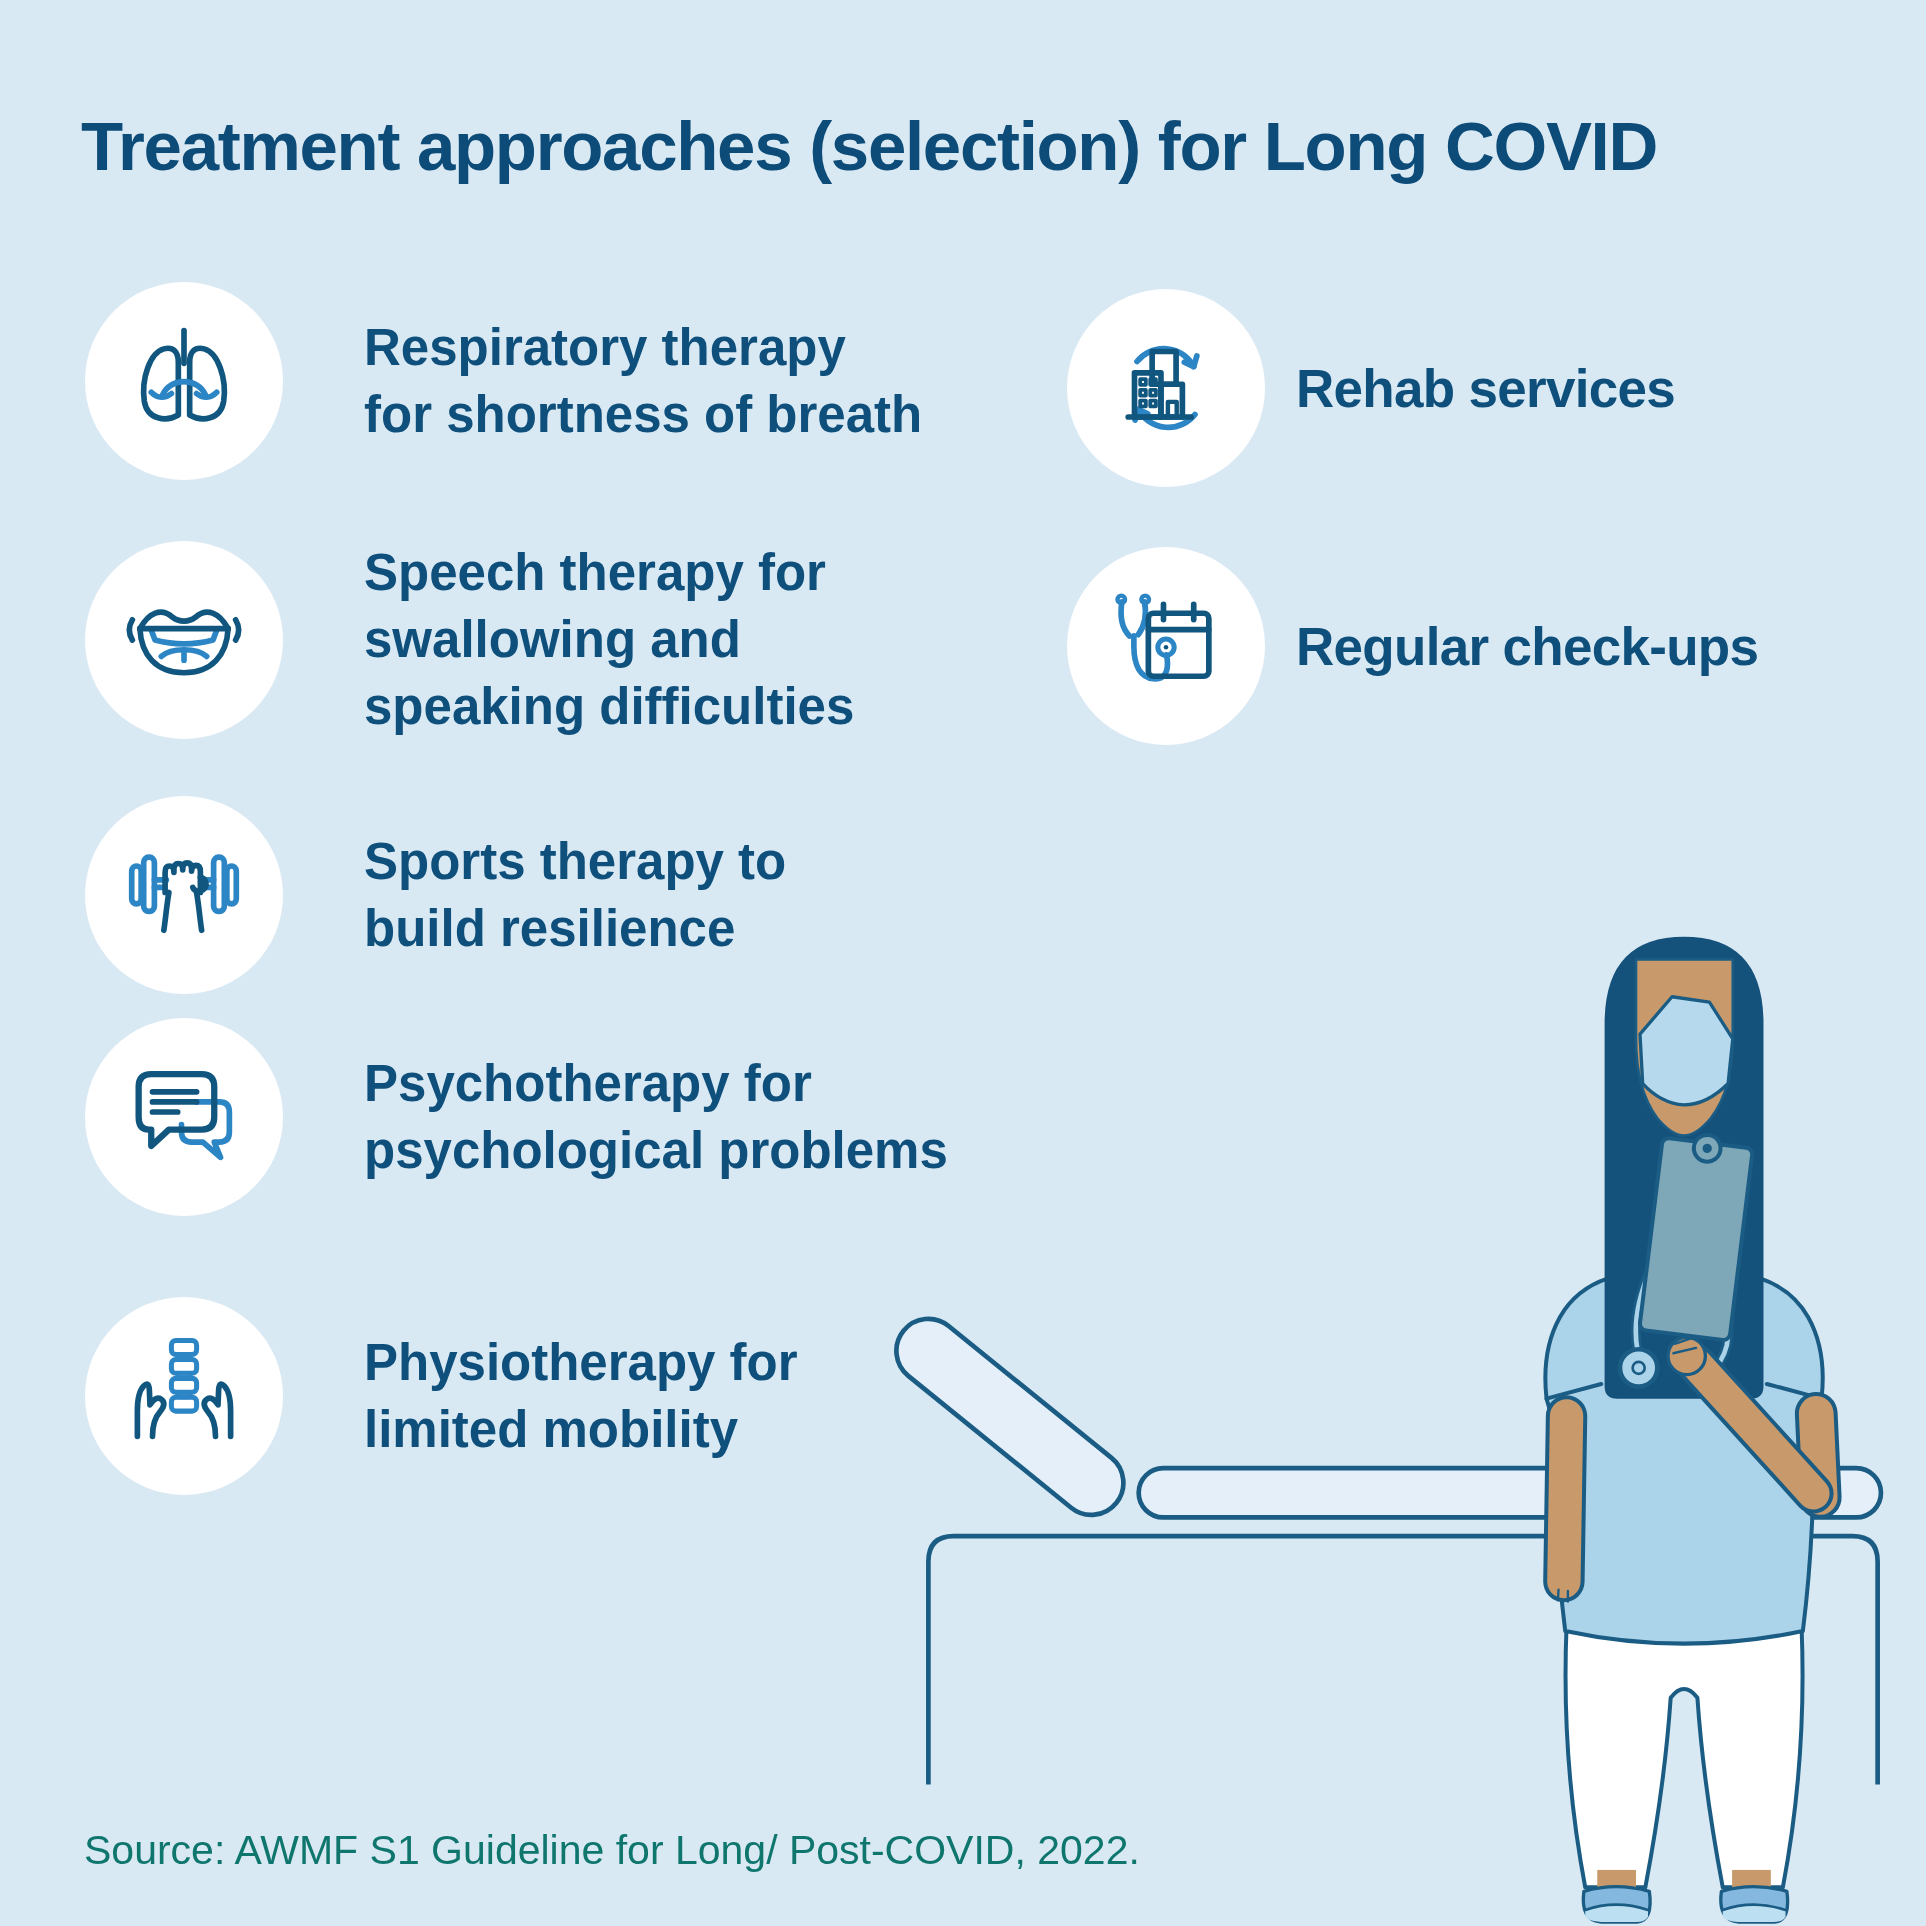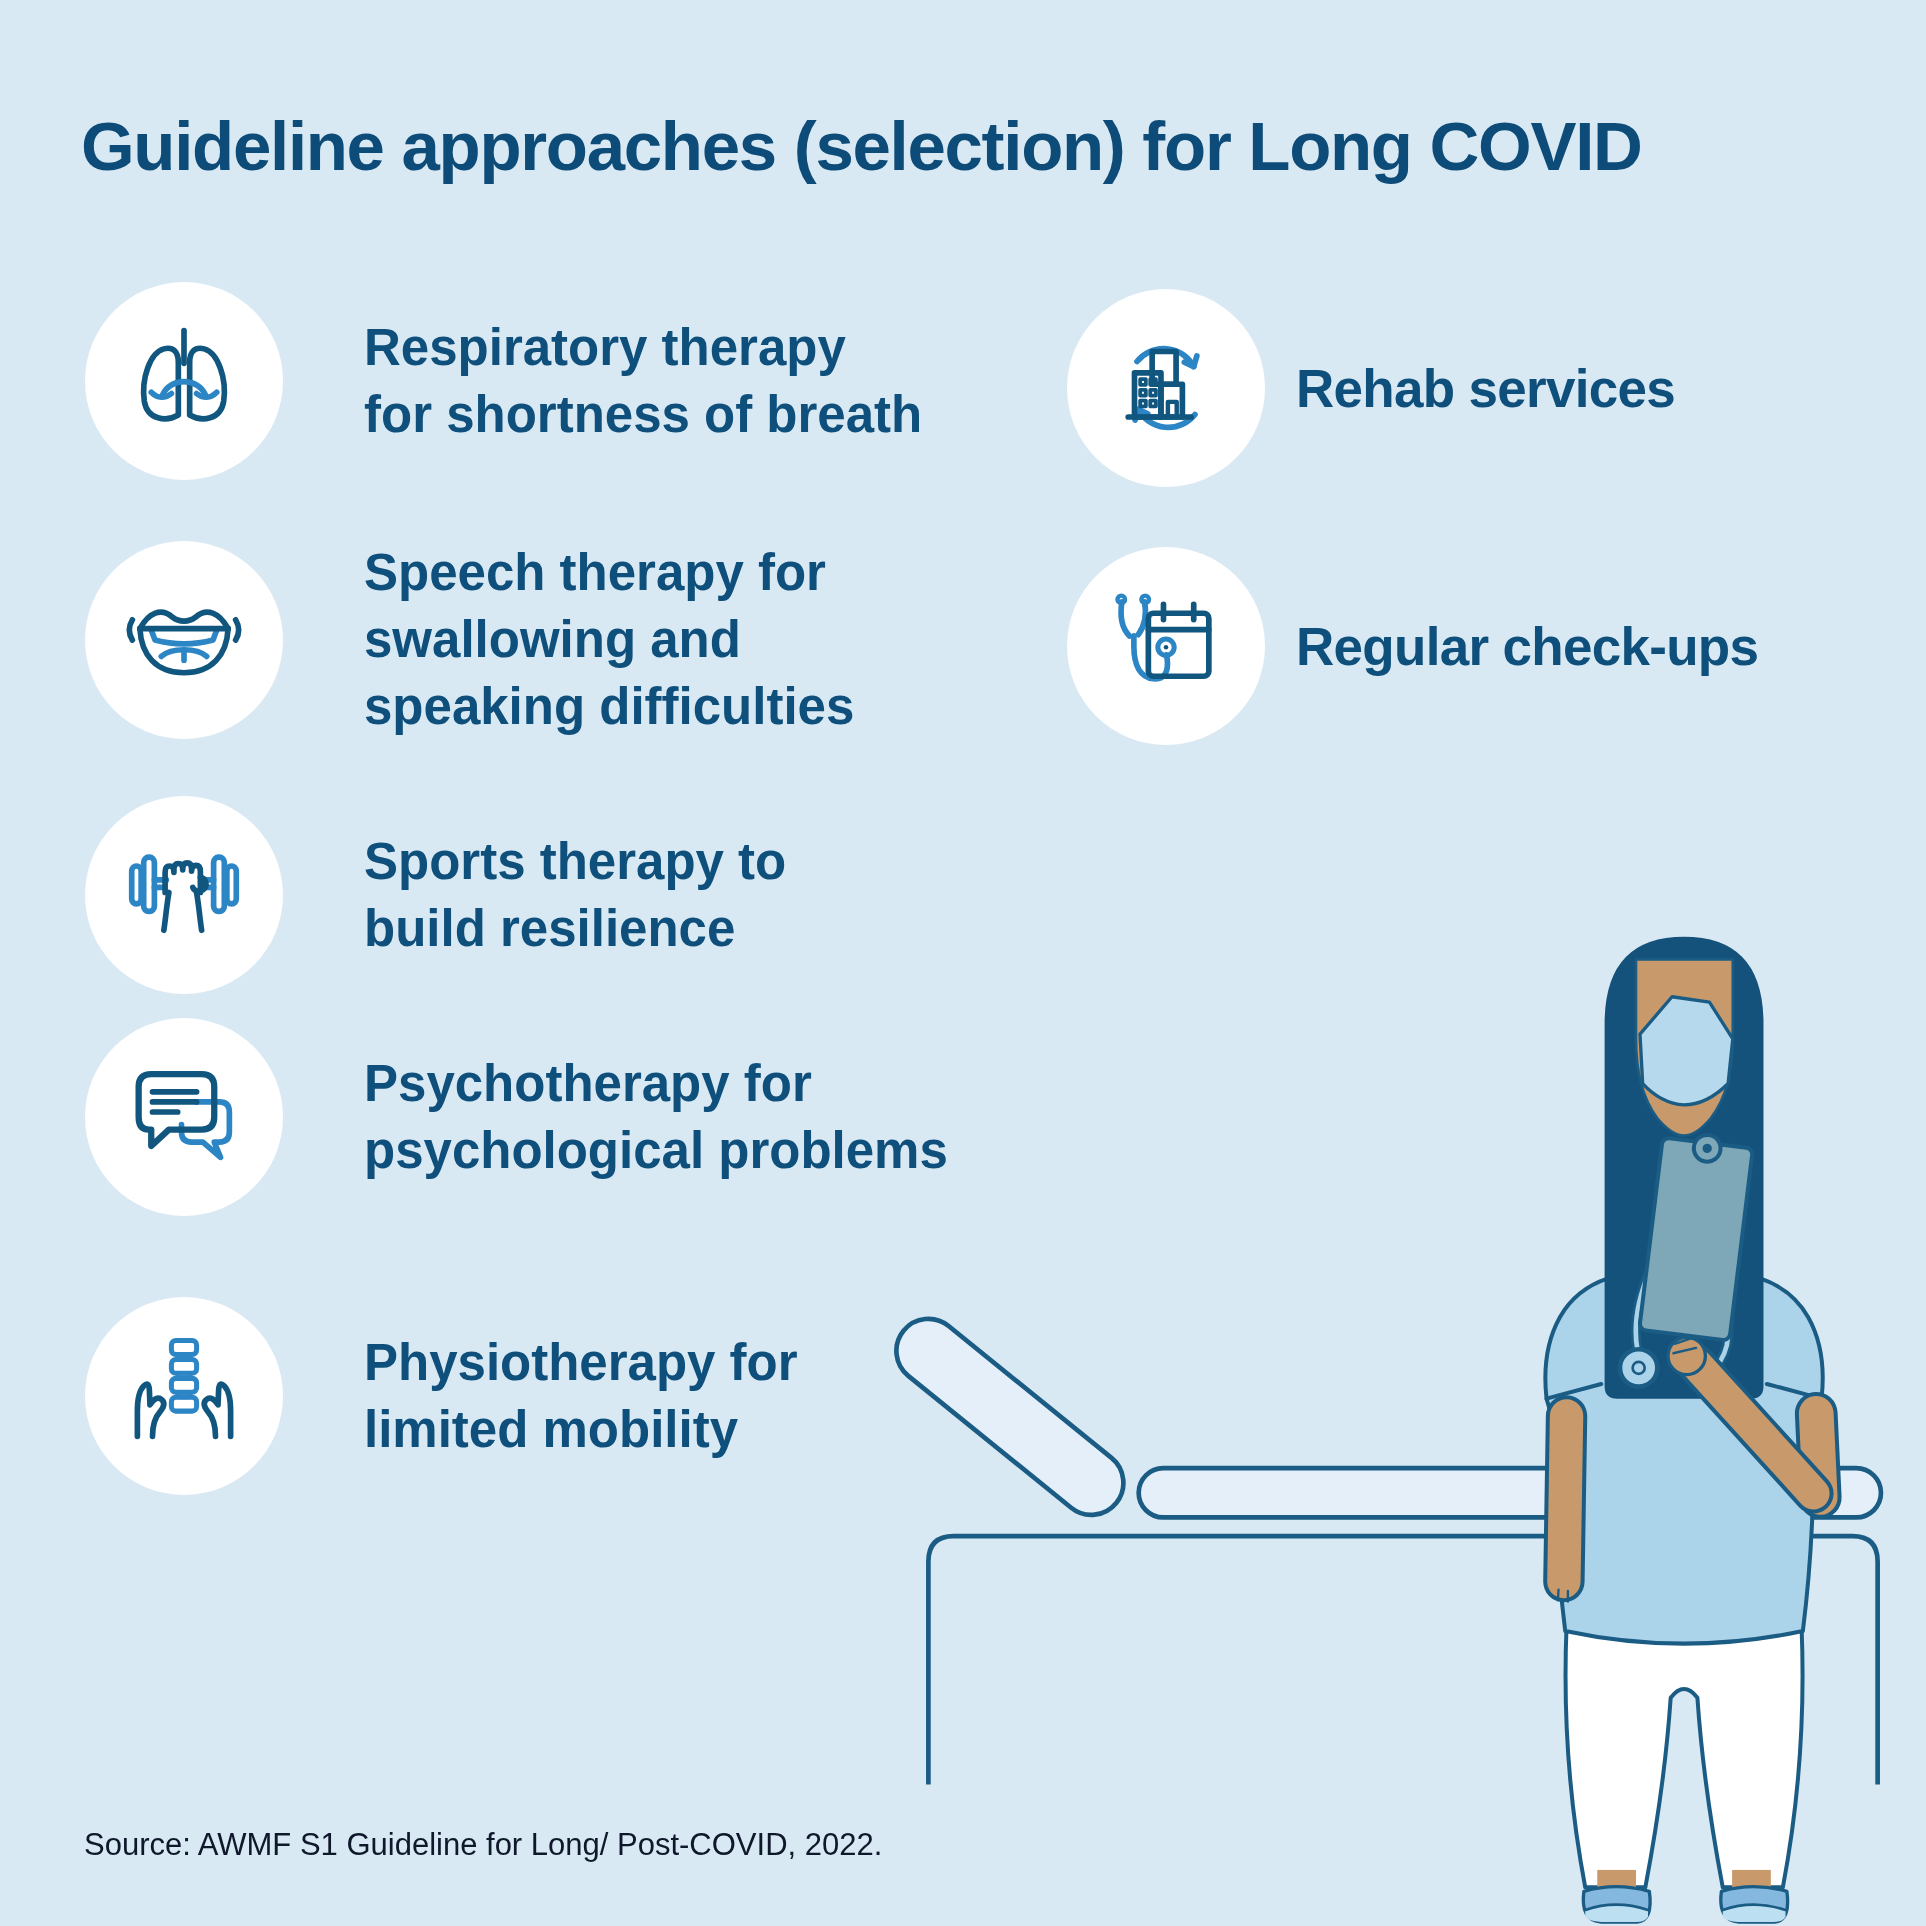--- a/index.html
+++ b/index.html
@@ -14,30 +14,30 @@
   .label{font-weight:700;color:#0e4f7c;white-space:pre-line;}
   .left-col .label{margin-left:81px;font-size:51px;line-height:67px;}
   .right-col .label{margin-left:31px;font-size:53px;line-height:69px;letter-spacing:-0.7px;}
   #row-l1{left:85px;top:282px;}
   #row-l2{left:85px;top:539px;}
   #row-l3{left:85px;top:796px;}
   #row-l4{left:85px;top:1018px;}
   #row-l5{left:85px;top:1297px;}
   #row-r1{left:1067px;top:289px;}
   #row-r2{left:1067px;top:547px;}
-  .source{position:absolute;left:84px;top:1827px;font-size:31px;font-weight:400;color:#0f172a;}
+  .source{position:absolute;left:84px;top:1827px;font-size:41px;font-weight:400;color:#0f766e;}
   .illustration{position:absolute;left:868px;top:922px;width:1058px;height:1004px;}
   .ic{fill:none;stroke-linecap:round;stroke-linejoin:round;}
 </style>
 </head>
 <body>
 
 <div class="canvas">
 
-  <h1 class="title">Guideline approaches (selection) for Long COVID</h1>
+  <h1 class="title">Treatment approaches (selection) for Long COVID</h1>
 
   <div class="row left-col" id="row-l1">
     <div class="circle">
       <svg viewBox="0 0 100 100">
         <path class="ic" stroke="#11567f" stroke-width="4.5" d="M50 10 V36"></path>
         <path class="ic" stroke="#11567f" stroke-width="4.5" d="M45.5 35 C45.5 27 41.5 22.5 34 24.5 C23 27.5 16 48 18.5 66 C21 81 36 82.5 45.5 77 L45.5 35 Z"></path>
         <path class="ic" stroke="#11567f" stroke-width="4.5" d="M54.5 35 C54.5 27 58.5 22.5 66 24.5 C77 27.5 84 48 81.5 66 C79 81 64 82.5 54.5 77 L54.5 35 Z"></path>
         <path class="ic" stroke="#2c85c4" stroke-width="4.5" d="M33 61 C39 47 61 47 67 61"></path>
         <path class="ic" stroke="#2c85c4" stroke-width="4.5" d="M24 59 C29 64 35 64 40 60"></path>
         <path class="ic" stroke="#2c85c4" stroke-width="4.5" d="M60 60 C65 64 71 64 76 59"></path>

